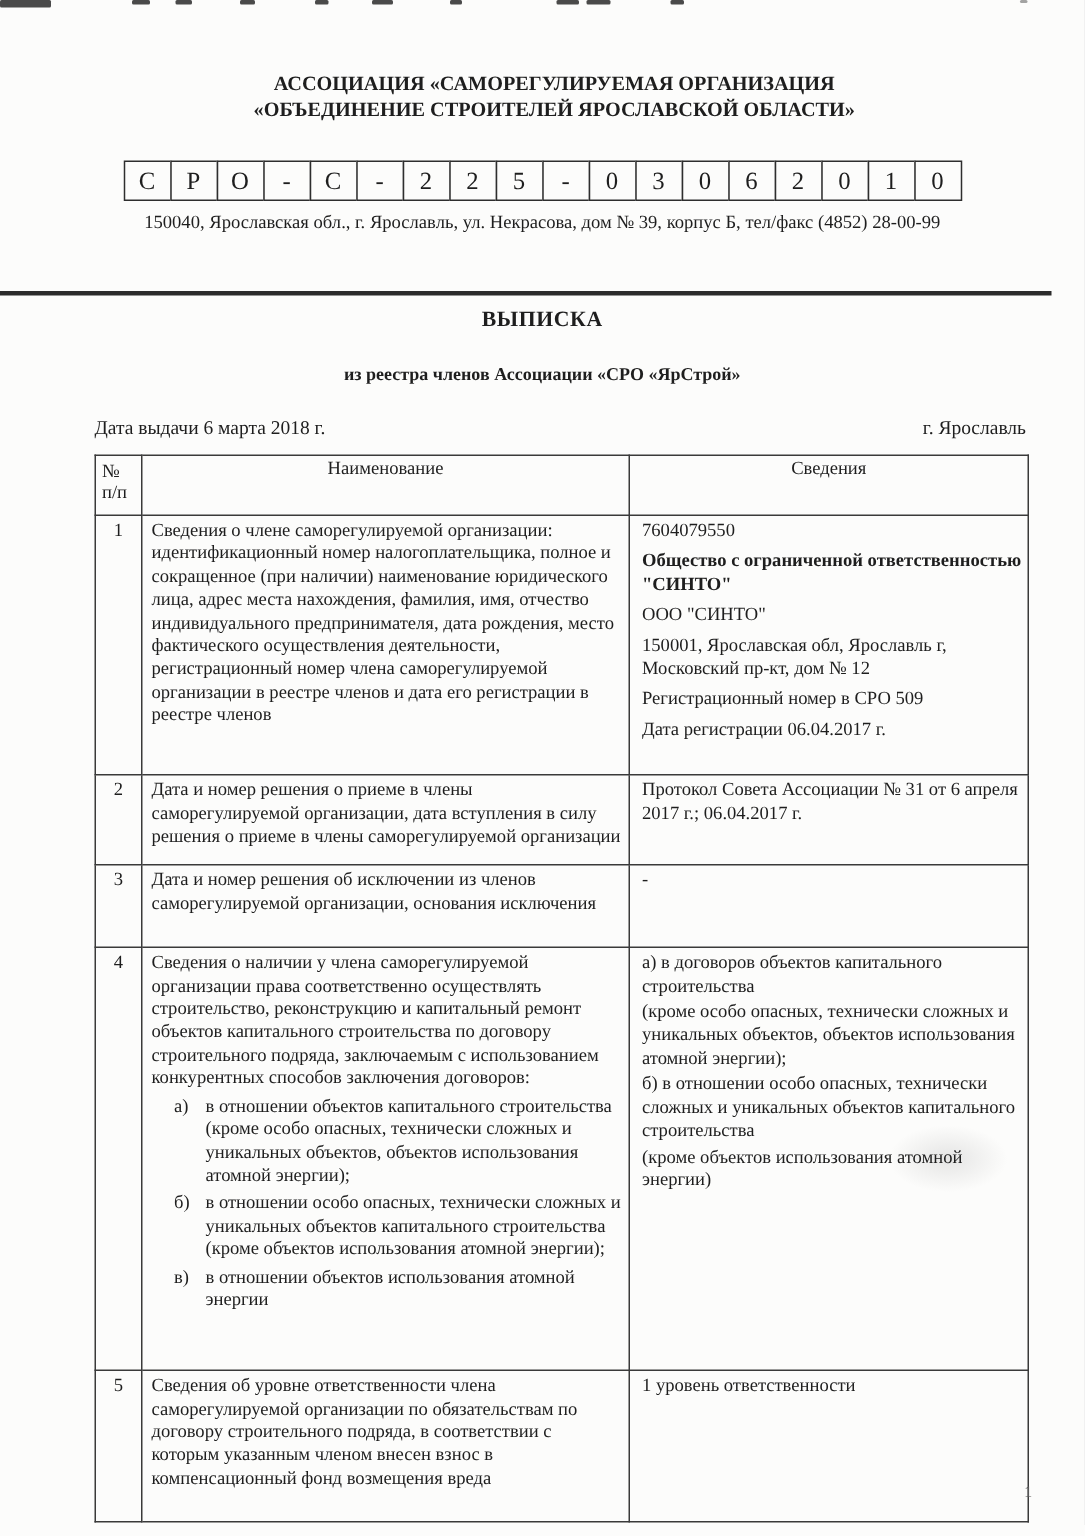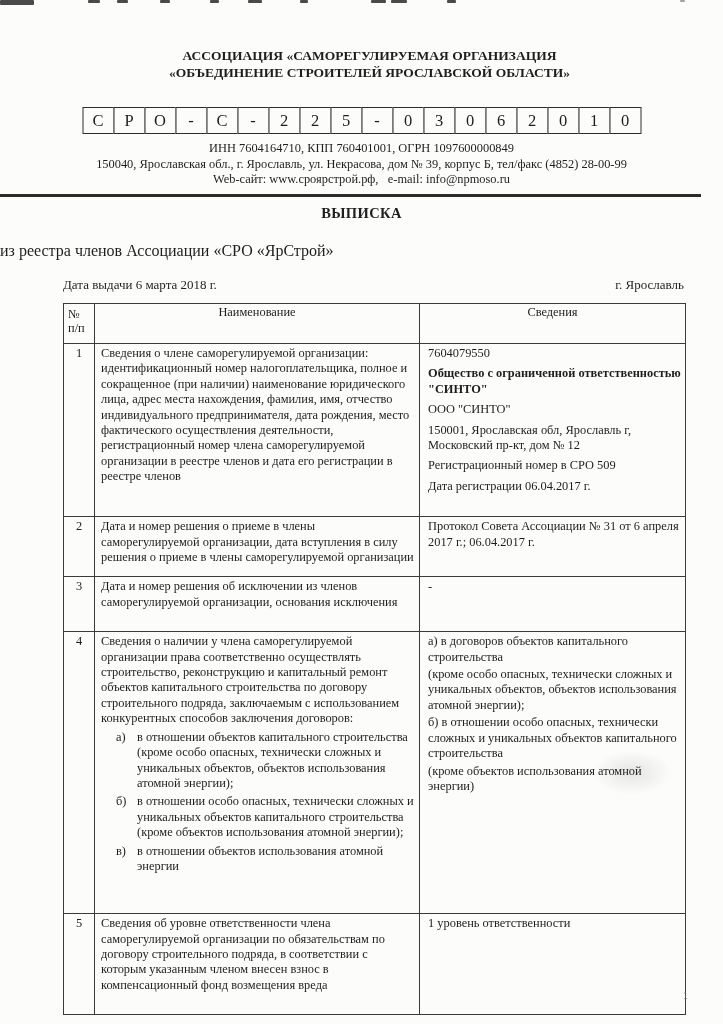--- a/index.html
+++ b/index.html
@@ -22,21 +22,21 @@
     width:30px; height:25px; border:1px solid #2e2e2e; margin-left:-1px;
     display:flex; align-items:center; justify-content:center;
     font-size:16.5px; background:#fcfcfb;
   }
   .code-cell:first-child { margin-left:0; }
   .req-block { position:absolute; top:141px; left:0; right:0; text-align:center; font-size:12.4px; line-height:15.6px; }
   .req-line { white-space:pre-wrap; }
   .rule { position:absolute; top:194px; left:0; width:701px; height:3px; background:#2b2b2b; }
 
   .doc-title { position:absolute; top:205px; left:0; right:0; text-align:center; font-weight:bold; font-size:14.5px; letter-spacing:.4px; }
-  .doc-subtitle { position:absolute; top:242px; left:0; right:0; text-align:left; font-weight:normal; font-size:16px; }
+  .doc-subtitle { position:absolute; top:242px; left:0; right:0; text-align:center; font-weight:bold; font-size:12px; }
   .date-row { position:absolute; top:277px; left:63px; width:621px; display:flex; justify-content:space-between; font-size:13px; }
 
   table.reg {
     position:absolute; top:303px; left:63px; width:622px;
     border-collapse:collapse; table-layout:fixed;
     font-size:12.4px; line-height:15.4px;
   }
   table.reg td, table.reg th { border:1px solid #3a3a3a; vertical-align:top; font-weight:normal; }
   col.c-num { width:31px; } col.c-name { width:325px; } col.c-det { width:266px; }
   thead tr { height:40px; }
@@ -93,23 +93,21 @@
       <div class="code-cell">3</div>
       <div class="code-cell">0</div>
       <div class="code-cell">6</div>
       <div class="code-cell">2</div>
       <div class="code-cell">0</div>
       <div class="code-cell">1</div>
       <div class="code-cell">0</div>
     </div>
 
   <div class="req-block">
-    <div class="req-line">ИНН 7604164710, КПП 760401001, ОГРН 1097600000849</div>
     <div class="req-line">150040, Ярославская обл., г. Ярославль, ул. Некрасова, дом № 39, корпус Б, тел/факс (4852) 28-00-99</div>
-    <div class="req-line">Web-сайт: www.сроярстрой.рф,   e-mail: info@npmoso.ru</div>
   </div>
 
   <div class="rule"></div>
 
   <div class="doc-title">ВЫПИСКА</div>
   <div class="doc-subtitle">из реестра членов Ассоциации «СРО «ЯрСтрой»</div>
 
   <div class="date-row">
     <span>Дата выдачи 6 марта 2018 г.</span>
     <span>г. Ярославль</span>

